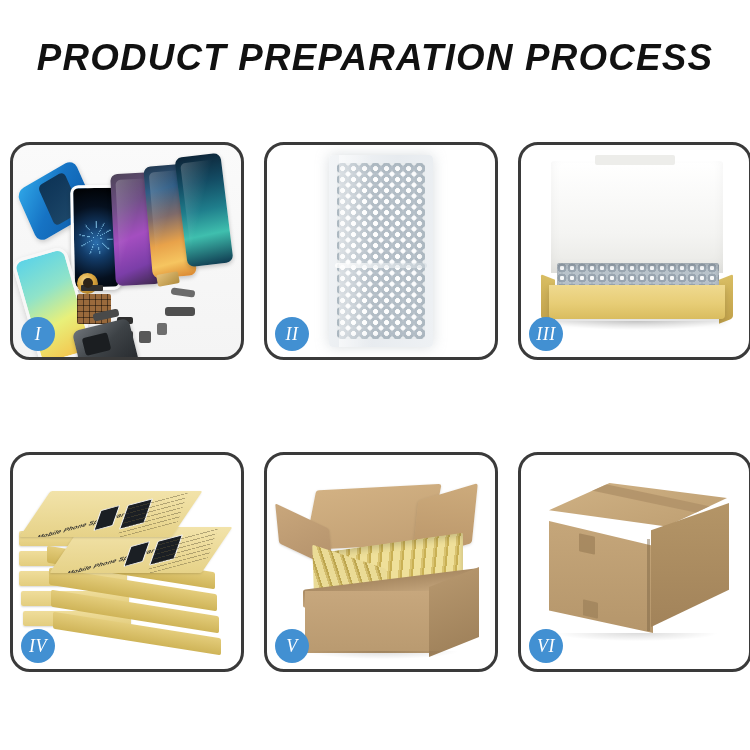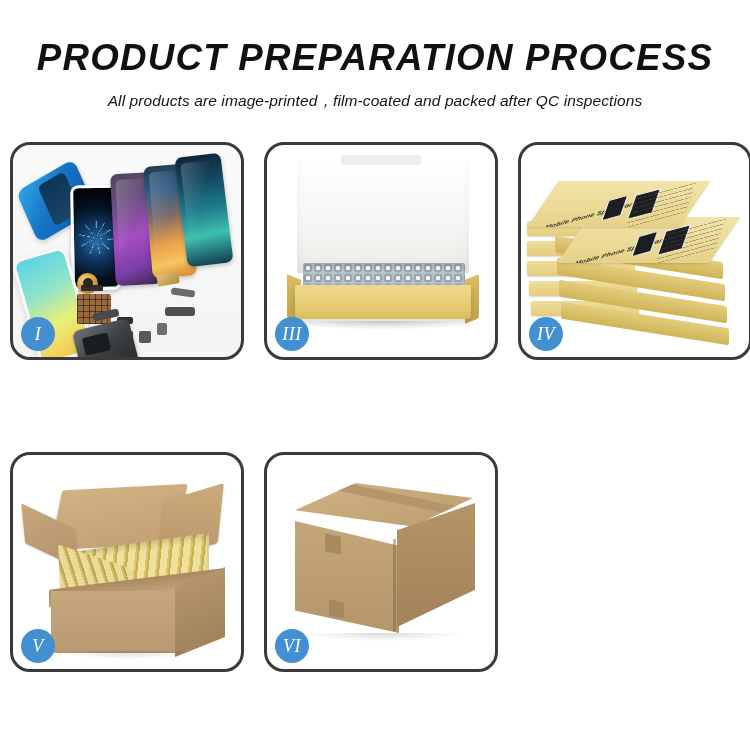--- a/index.html
+++ b/index.html
@@ -370,21 +370,20 @@
     background: radial-gradient(ellipse at 50% 0, rgba(0,0,0,.14), rgba(0,0,0,0) 72%);
   }
 </style>
 </head>
 <body>
 
 <div class="page">
 
   <div class="header">
     <div class="title">PRODUCT PREPARATION PROCESS</div>
-    <div class="subtitle">All products are image-printed，film-coated and packed after QC inspections</div>
   </div>
 
   <div class="grid">
 
     <div class="panel p1">
       <div class="panel-inner">
         <div class="film-blue"></div>
         <div class="scr scr-black"></div>
         <div class="scr scr-purple"></div>
         <div class="scr scr-orange"></div>
@@ -403,20 +402,30 @@
           <div class="pt pt-sm3"></div>
           <div class="pt pt-sm4"></div>
           <div class="pt pt-sm5"></div>
           <div class="pt-housing"></div>
 
         </div>
       </div>
       <div class="badge">I</div>
     </div>
 
+    <div class="panel p2">
+      <div class="panel-inner">
+        <div class="bw-outer">
+          <div class="bw-inner"></div>
+          <div class="bw-seam"></div>
+          <div class="bw-gloss"></div>
+        </div>
+      </div>
+      <div class="badge">II</div>
+    </div>
 
     <div class="panel p3">
       <div class="panel-inner">
         <div class="b3-lid"></div>
         <div class="b3-lidtop"></div>
         <div class="b3-bubble"></div>
         <div class="b3-left"></div>
         <div class="b3-right"></div>
         <div class="b3-front"></div>
         <div class="b3-shadow"></div>

